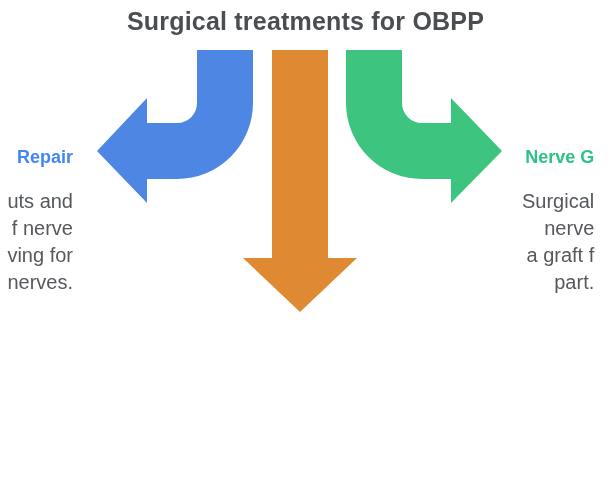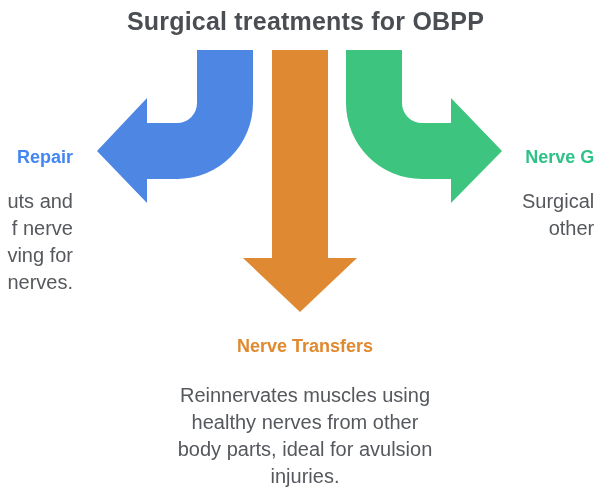--- a/index.html
+++ b/index.html
@@ -80,27 +80,20 @@
       <div class="line">f nerve</div>
       <div class="line">ving for</div>
       <div class="line">nerves.</div>
     </div>
   </div>
 
   <div class="branch branch-right">
     <div class="heading">Nerve G</div>
     <div class="body">
       <div class="line">Surgical</div>
-      <div class="line">other</div>
+      <div class="line">nerve</div>
+      <div class="line">a graft f</div>
+      <div class="line">part.</div>
     </div>
   </div>
 
-  <div class="branch branch-center">
-    <div class="heading">Nerve Transfers</div>
-    <div class="body">
-      <div class="line">Reinnervates muscles using</div>
-      <div class="line">healthy nerves from other</div>
-      <div class="line">body parts, ideal for avulsion</div>
-      <div class="line">injuries.</div>
-    </div>
-  </div>
 
 </div>
 
 </body></html>

